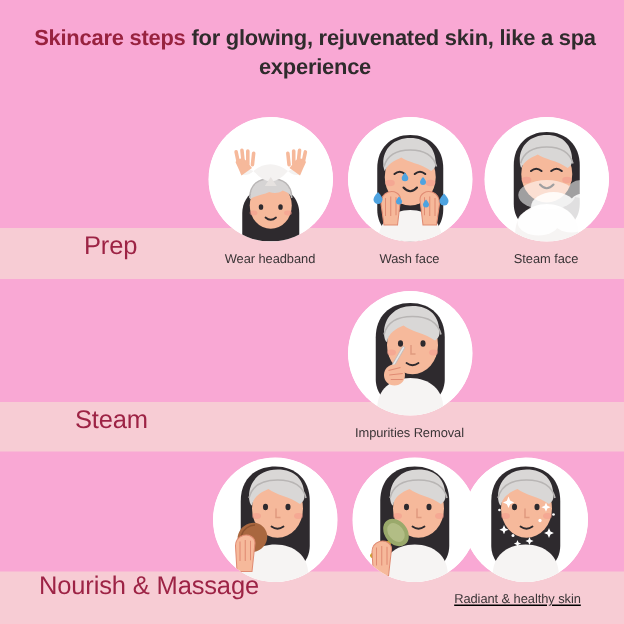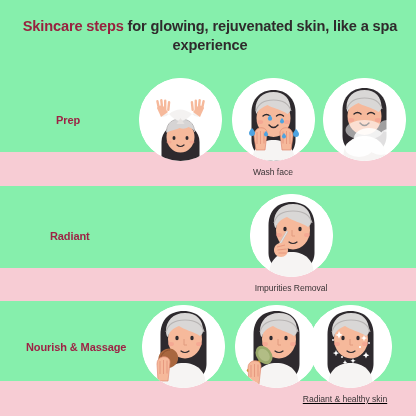--- a/index.html
+++ b/index.html
@@ -12,21 +12,21 @@
     overflow: hidden;
     background: #fae9ea;
     font-family: "Liberation Sans", sans-serif;
     -webkit-font-smoothing: antialiased;
   }
 
   #infographic {
     position: relative;
     width: 416px;
     height: 416px;
-    background: #86efac;
+    background: #f9a8d4;
   }
 
   
   .band {
     position: absolute;
     left: 0;
     width: 416px;
     background: #f7ccd4;
   }
   .band-1 { top: 152px; height: 34px; }
@@ -53,40 +53,41 @@
     position: absolute;
     left: 0;
     width: 416px;
   }
   .row-1 { top: 78px; height: 108px; }
   .row-2 { top: 194px; height: 107px; }
   .row-3 { top: 305px; height: 111px; }
 
   .stage-label {
     position: absolute;
-    font-size: 11px;
-    font-weight: bold;
+    font-size: 17px;
+    font-weight: normal;
     color: #9d2345;
     white-space: nowrap;
     letter-spacing: -0.1px;
+    margin-top: 40px;
   }
   .row-1 .stage-label { left: 56px;  top: 36px; }
   .row-2 .stage-label { left: 50px;  top: 36px; }
   .row-3 .stage-label { left: 10px;  top: 36px; padding-left: 16px; }
 
   
   .step {
     position: absolute;
     width: 88px;
     text-align: center;
   }
   .row-1 .step-0 { left: 136px; top: 0; }
   .row-1 .step-1 { left: 229px; top: 0; text-align: center; }
   .row-1 .step-2 { left: 320px; top: 0; }
-  .row-2 .step-0 { left: 247px; top: 0; }
+  .row-2 .step-0 { left: 229px; top: 0; }
   .row-3 .step-0 { left: 139px; top: 0; }
   .row-3 .step-1 { left: 232px; top: 0; }
   .row-3 .step-2 { left: 306px; top: 0; text-decoration: underline; }
 
   .avatar {
     width: 83px;
     height: 83px;
     margin: 0 auto;
     border-radius: 50%;
     background: #ffffff;
@@ -146,20 +147,21 @@
           </g>
           <g fill="#f6b99b">
             <path d="M65 30c-2-3-5-3-7-1l-4 5 7 5z"></path>
             <rect x="62.6" y="22" width="2.4" height="10" rx="1.2" transform="rotate(12 63.8 27)"></rect>
             <rect x="59.1" y="21" width="2.4" height="11" rx="1.2" transform="rotate(6 60.3 26)"></rect>
             <rect x="55.6" y="21.5" width="2.4" height="11" rx="1.2" transform="rotate(0 56.8 27)"></rect>
             <rect x="52.1" y="23" width="2.4" height="10" rx="1.2" transform="rotate(-6 53.3 28)"></rect>
           </g>
         </svg>
       </div>
+      <div class="step-caption">Wear headband</div>
     </div>
 
     <div class="step step-1">
       <div class="avatar">
         <svg viewBox="0 0 83 83">
           <circle cx="41.5" cy="41.5" r="41.5" fill="#ffffff"></circle>
           <path d="M41.5 12c-13 0-22 9-22 22v28c0 11 9 21 22 21s22-10 22-21V34c0-13-9-22-22-22z" fill="#2e2a2e"></path>
           <path d="M41.5 62c-12 0-21 8-21 19v2h42v-2c0-11-9-19-21-19z" fill="#f6f4f3"></path>
           <ellipse cx="41.5" cy="40" rx="17" ry="19" fill="#f6b99b"></ellipse>
           <path d="M41.5 14c-11 0-18 7-18 17 0 3 1 5 1 5 2-5 7-7 11-9 4 3 13 4 20 9 1-1 3-2 3-5 0-10-6-17-17-17z" fill="#d9d7d6"></path>
@@ -209,25 +211,26 @@
             <ellipse cx="58" cy="68" rx="13" ry="9"></ellipse>
             <ellipse cx="36" cy="70" rx="14" ry="9"></ellipse>
             <ellipse cx="66" cy="58" rx="9" ry="7"></ellipse>
           </g>
           <g fill="#ffffff" opacity=".55">
             <ellipse cx="41.5" cy="52" rx="19" ry="10"></ellipse>
             <ellipse cx="64" cy="48" rx="8" ry="6"></ellipse>
           </g>
         </svg>
       </div>
+      <div class="step-caption">Steam face</div>
     </div>
   </div>
 
   <div class="row row-2">
-    <div class="stage-label">Radiant</div>
+    <div class="stage-label">Steam</div>
 
     <div class="step step-0">
       <div class="avatar">
         <svg viewBox="0 0 83 83">
           <circle cx="41.5" cy="41.5" r="41.5" fill="#ffffff"></circle>
           <path d="M41.5 8c-14 0-23 9-23 23v28c0 11 10 20 23 20s23-9 23-20V31c0-14-9-23-23-23z" fill="#2e2a2e"></path>
           <path d="M41.5 58c-13 0-22 8-22 20v5h44v-5c0-12-9-20-22-20z" fill="#f6f4f3"></path>
           <ellipse cx="43" cy="36" rx="17" ry="19.5" fill="#f6b99b"></ellipse>
           <path d="M43 10c-12 0-19 8-19 18 0 3 1 6 2 6 1-6 6-9 11-11 5 4 14 5 21 10 1-1 3-2 3-5 0-11-6-18-18-18z" fill="#d9d7d6"></path>
           <path d="M24 29c2-8 9-12 19-12s17 4 19 12" fill="none" stroke="#b8b5b4" stroke-width="1.1"></path>

